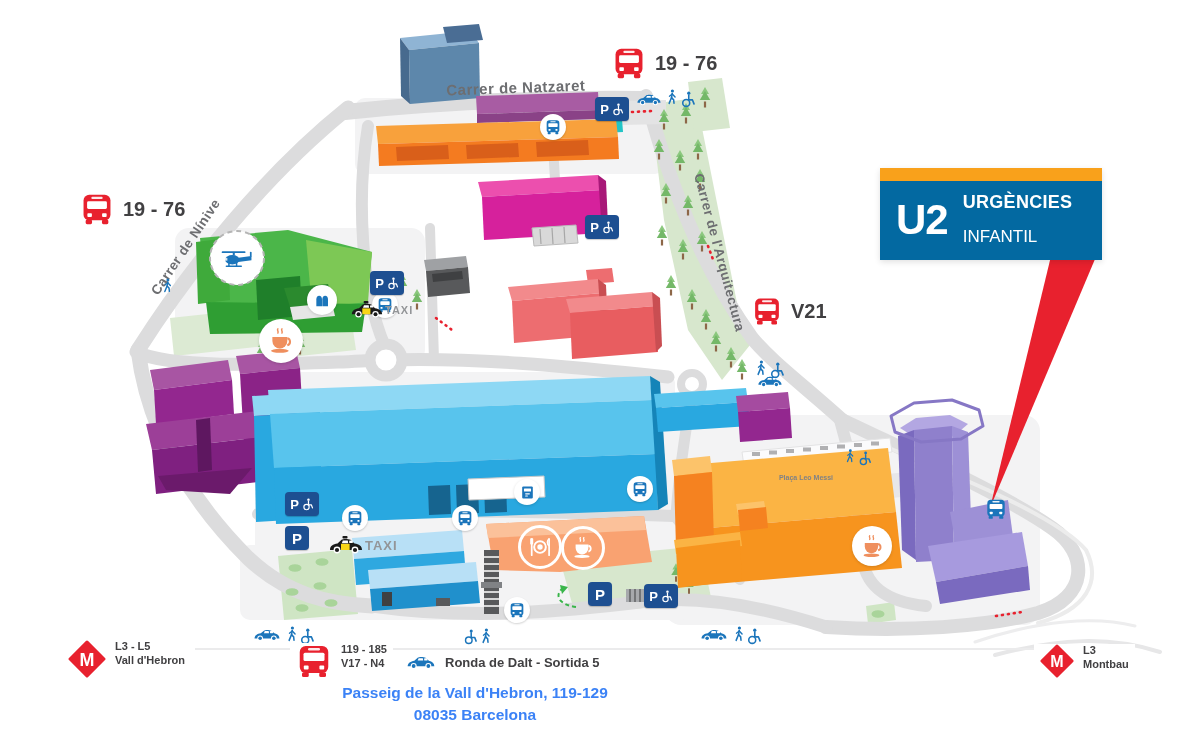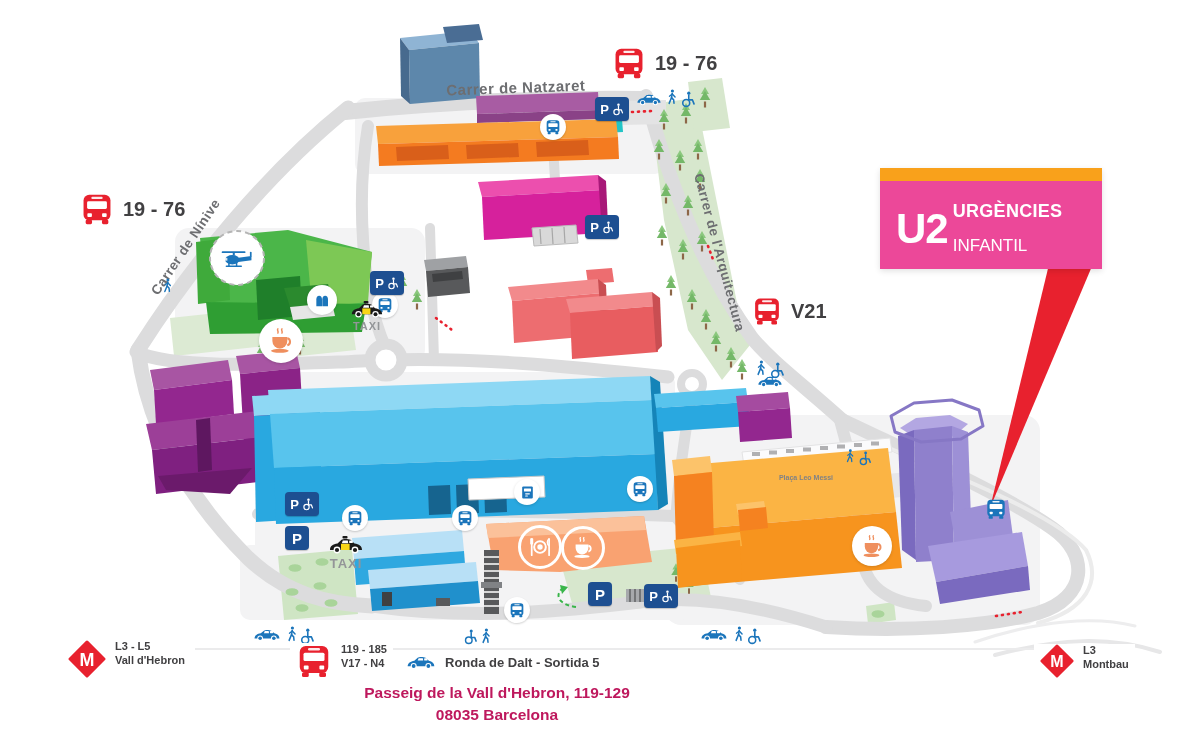--- a/index.html
+++ b/index.html
@@ -8,30 +8,30 @@
 .bus-chip{position:absolute;display:flex;align-items:center;gap:9px;z-index:5}
 .route{font-size:20px;font-weight:bold;color:#414042;white-space:nowrap}
 .busstop{position:absolute;width:26px;height:26px;background:#fff;border-radius:50%;display:flex;align-items:center;justify-content:center;z-index:4;box-shadow:0 1px 2px rgba(0,0,0,.18)}
 .plainbus{position:absolute;z-index:4;color:#1b75bb}
 .psign{position:absolute;background:#1d4f91;color:#fff;border-radius:4px;display:flex;align-items:center;justify-content:center;font-weight:bold;z-index:4;box-shadow:0 1px 1px rgba(0,0,0,.2)}
 .pa{width:34px;height:24px;gap:2px;font-size:13px}
 .pp{width:24px;height:24px;font-size:15px}
 .circle{position:absolute;background:#fff;border-radius:50%;display:flex;align-items:center;justify-content:center;z-index:4;box-shadow:0 1px 3px rgba(0,0,0,.15)}
 .ring{position:absolute;border:3px solid #fff;border-radius:50%;display:flex;align-items:center;justify-content:center;z-index:4}
 .mini{position:absolute;color:#1b75bb;z-index:4;line-height:0}
-.taxi-wrap{position:absolute;z-index:4;display:flex;flex-direction:column;align-items:center;gap:1px}
+.taxi-wrap{position:absolute;z-index:4;display:flex;align-items:center;gap:1px}
 .taxi-label{font-weight:bold;color:#939598;letter-spacing:1px}
 .legend-item{position:absolute;display:flex;align-items:flex-start;gap:9px;z-index:5;background:#fff;padding:0 6px}
 .legend-text{font-size:11px;font-weight:bold;color:#414042;line-height:1.25;white-space:nowrap}
 .legend-text.small{font-size:13px;line-height:1.2;align-self:center}
 .divider{position:absolute;left:195px;top:648px;width:840px;height:2px;background:#ebebec;z-index:3}
-.address{position:absolute;left:302px;top:682px;width:390px;text-align:center;font-size:15.5px;font-weight:bold;color:#be185d;line-height:1.45;z-index:5}
+.address{position:absolute;left:280px;top:682px;width:390px;text-align:center;font-size:15.5px;font-weight:bold;color:#3b82f6;line-height:1.45;z-index:5}
 .callout{position:absolute;left:880px;top:168px;width:222px;z-index:6;box-shadow:0 2px 6px rgba(0,0,0,.12)}
 .callout .stripe{height:13px;background:#f9a11b}
-.callout .body{background:#ec4899;color:#fff;display:flex;align-items:center;gap:5px;padding:20px 16px 13px}
+.callout .body{background:#0369a1;color:#fff;display:flex;align-items:center;gap:15px;padding:11px 16px 13px}
 .callout .code{font-size:42px;font-weight:bold;line-height:1;letter-spacing:-1px}
 .callout .t1{font-size:18px;font-weight:bold;letter-spacing:.3px}
 .callout .t2{font-size:17px;margin-top:14px}
 svg{display:block}
 </style>
 </head>
 <body>
 
 <svg width="0" height="0" style="position:absolute" aria-hidden="true">
 <defs>

